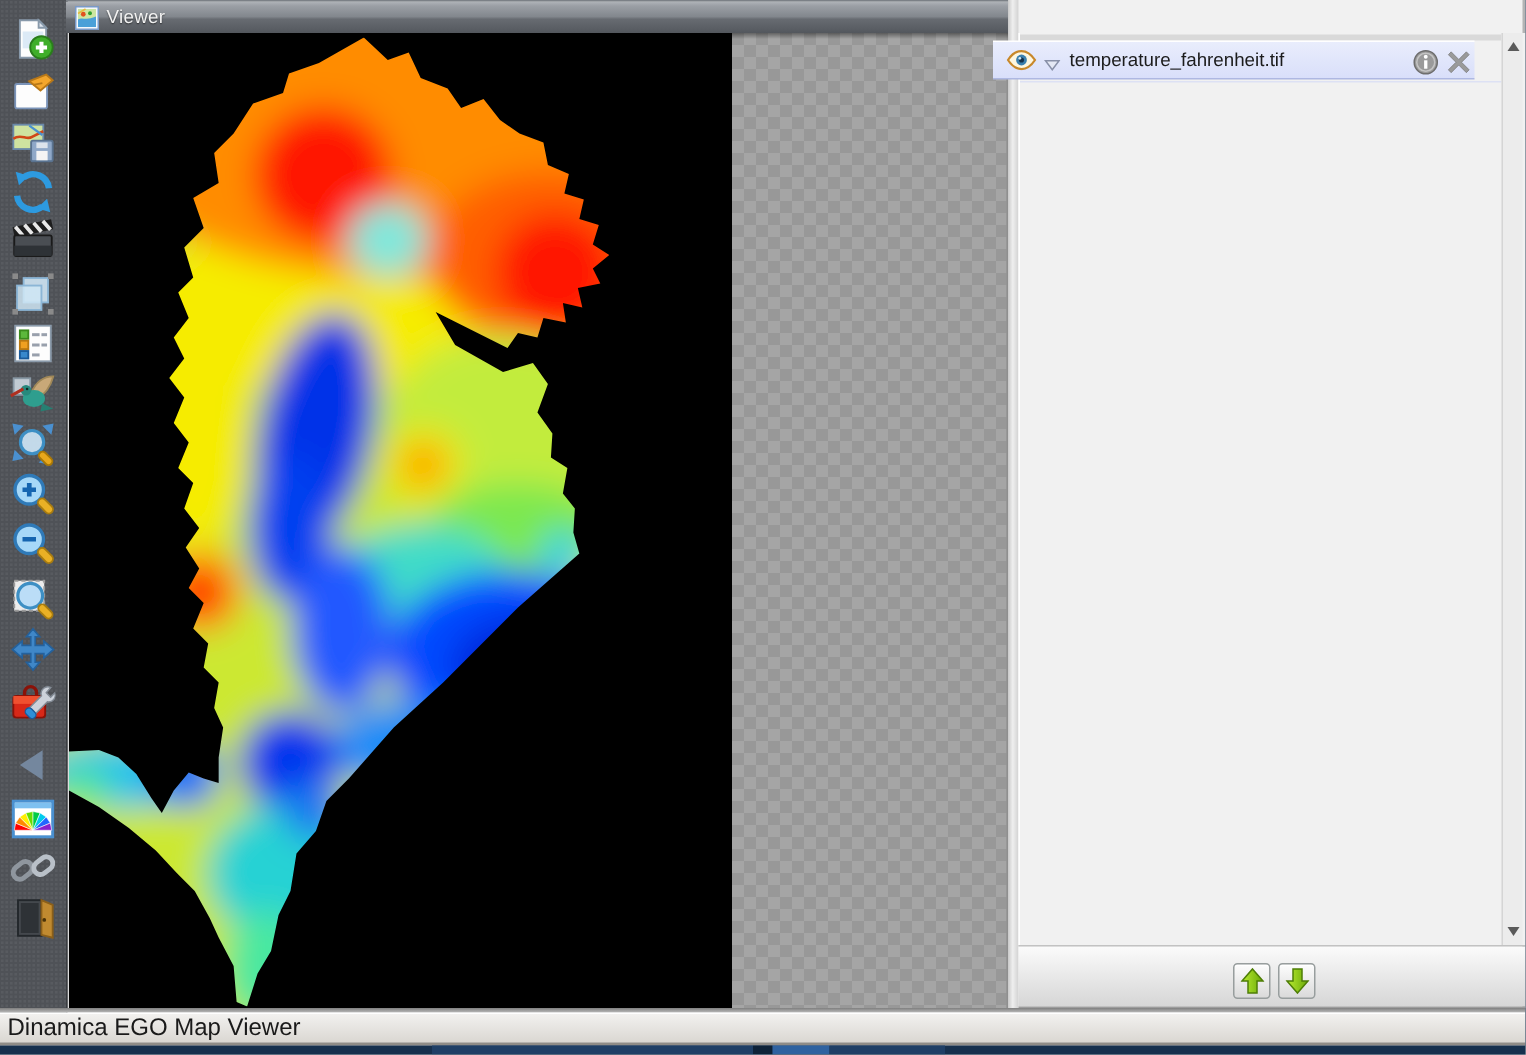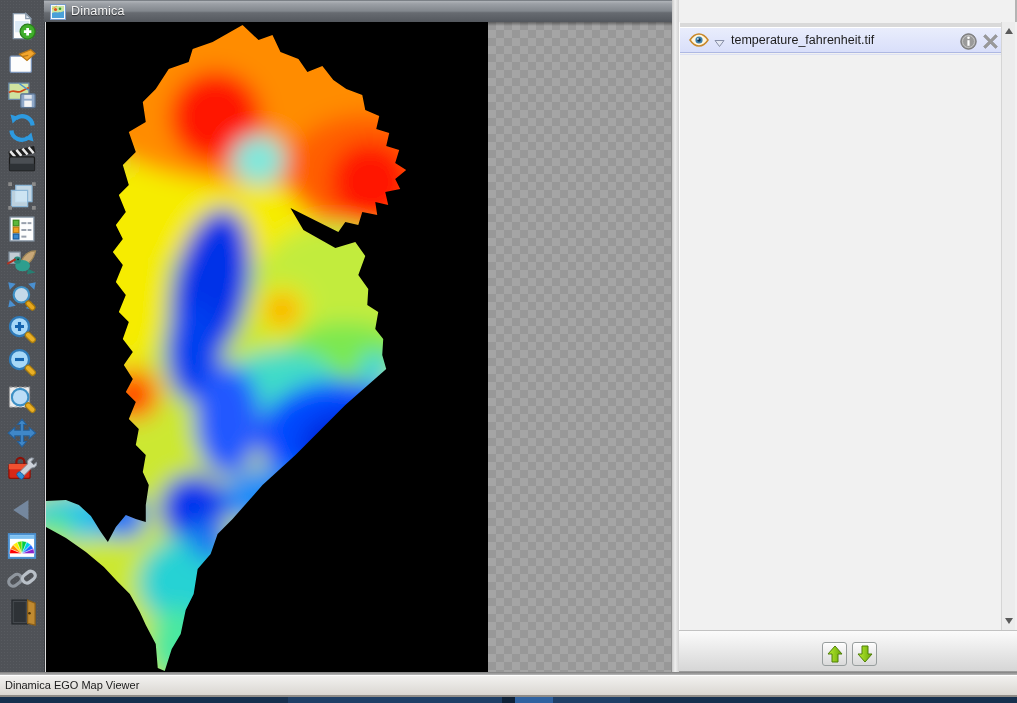--- a/index.html
+++ b/index.html
@@ -31,41 +31,41 @@
   .topshadow{left:46px;top:22px;width:626px;height:4px;
     background:linear-gradient(rgba(0,0,0,.4),rgba(0,0,0,0));pointer-events:none;}
   .splitter{left:672px;top:0;width:7px;height:672px;background:linear-gradient(90deg,#c9c9c9,#efefef 45%,#d2d2d2);}
 
   
   .maps-panel{left:679px;top:0;width:338px;height:672px;background:#f1f1f1;
      border-right:2px solid #b4b4b4;box-sizing:border-box;}
   .maps-bar{left:679px;top:0;width:338px;}
   .maps-body{left:679px;top:22px;width:338px;height:608px;background:#f1f1f1;border-left:1px solid #ffffff;box-sizing:border-box;}
   .prerow{left:680px;top:23px;width:321px;height:4px;background:#d9d9d9;}
-  .layer-row{left:680px;top:27px;width:321px;height:26px;box-sizing:border-box;
+  .layer-row{left:662px;top:27px;width:321px;height:26px;box-sizing:border-box;
      background:linear-gradient(#e9edfc,#d9dffa);border-top:1px solid #ffffff;border-bottom:1px solid #aeb8e2;cursor:default;}
   .layer-name{position:absolute;left:51px;top:0;line-height:25px;font-size:12.5px;color:#1c1c1c;}
   .rowline{left:680px;top:54px;width:321px;height:1px;background:#dde1f4;}
   .iconbtn{position:absolute;border:0;background:transparent;padding:0;cursor:pointer;}
   .vsb{left:1001px;top:22px;width:14px;height:608px;background:#ececec;border-left:1px solid #d5d5d5;box-sizing:border-box;}
   .sb-up{position:absolute;left:3px;top:6px;width:0;height:0;border-left:4px solid transparent;
      border-right:4px solid transparent;border-bottom:6px solid #5a5a5a;}
   .sb-dn{position:absolute;left:3px;bottom:6px;width:0;height:0;border-left:4px solid transparent;
      border-right:4px solid transparent;border-top:6px solid #5a5a5a;}
   .maps-footer{left:679px;top:630px;width:338px;height:41px;border-top:1px solid #c2c2c2;box-sizing:border-box;
      background:linear-gradient(#fbfbfb,#d6d6d6);}
   .panel-bottom{left:679px;top:671px;width:338px;height:1px;background:#9c9c9c;}
   .green-btn{position:absolute;top:11px;width:25px;height:24px;border:1px solid #989e9e;border-radius:3px;
      background:linear-gradient(#fdfdfd,#dadada);box-shadow:inset 0 1px 0 #fff;display:flex;align-items:center;justify-content:center;cursor:pointer;padding:0;}
 
   
   .winline{left:0;top:672px;width:1017px;height:3px;background:linear-gradient(#7f7f7f,#b9b9b9);}
   .statusbar{left:0;top:675px;width:1017px;height:20px;background:linear-gradient(#f2f1ef,#dad7d2);
      border-top:1px solid #ffffff;box-sizing:border-box;}
-  .status-text{position:absolute;left:5px;top:0;line-height:19px;font-size:11px;color:#1a1a1a;}
+  .status-text{position:absolute;left:5px;top:0;line-height:19px;font-size:16px;color:#1a1a1a;}
   .graystrip{left:0;top:695px;width:1017px;height:2px;background:#8f8c87;}
   .taskbar{left:0;top:697px;width:1017px;height:6px;background:#16304e;}
   .tseg{position:absolute;top:0;height:6px;}
 </style>
 </head>
 <body>
 
 <div class="app">
 
   <div class="toolbar abs">
@@ -232,21 +232,21 @@
 
   <div class="titlebar abs mapview-bar">
     <svg class="abs" style="left:6px;top:3px" width="16" height="16" viewBox="0 0 16 16">
         <rect x=".5" y=".5" width="15" height="15" fill="#f4f8fc" stroke="#7a9ac8"></rect>
         <rect x="2" y="2" width="12" height="12" fill="#cde6a0"></rect>
         <path d="M2 9c3-2 5 1 12-2v7H2z" fill="#4aa0d8"></path>
         <circle cx="5.5" cy="5.5" r="1.6" fill="#e05020"></circle>
         <circle cx="10" cy="4.8" r="1.3" fill="#30a030"></circle>
         <path d="M2 5l5-3" stroke="#e8b840" stroke-width="1"></path>
       </svg>
-    <span class="tt" style="left:27px">Dinamica</span>
+    <span class="tt" style="left:27px">Viewer</span>
   </div>
 
   <div class="map-black abs">
     <svg width="442" height="650" viewBox="0 0 443 650" preserveAspectRatio="none">
       <defs>
         <filter id="blr" x="-25%" y="-25%" width="150%" height="150%">
             <feGaussianBlur stdDeviation="11"></feGaussianBlur>
           </filter>
         <clipPath id="rgn">
             <path d="M197,3 L213,18 L227,13 L235,30 L253,37 L262,50 L277,44 L288,58 L301,67 L317,73 L320,88 L334,94 L331,107 L344,111 L341,124 L354,128 L350,141 L361,148 L350,157 L355,167 L340,170 L343,183 L330,180 L332,193 L317,190 L313,203 L300,200 L293,210 L245,186 L258,208 L290,226 L310,220 L320,234 L313,253 L323,267 L322,283 L333,290 L330,307 L338,317 L337,333 L341,347 L300,383 L250,433 L217,463 L187,497 L172,512 L165,532 L152,547 L148,572 L140,588 L135,612 L126,627 L119,649 L112,646 L110,622 L100,603 L94,590 L84,572 L72,560 L58,545 L40,530 L20,516 L0,505 L0,479 L20,478 L33,483 L45,494 L55,510 L62,520 L70,505 L80,493 L90,497 L100,500 L100,483 L103,463 L97,450 L100,433 L90,423 L93,407 L83,397 L90,380 L80,370 L87,357 L78,343 L87,330 L77,317 L83,300 L73,290 L80,273 L70,260 L77,243 L67,230 L77,217 L70,203 L80,190 L73,173 L83,163 L77,143 L90,130 L83,110 L100,100 L97,80 L110,67 L123,47 L143,40 L147,27 L167,20 Z"></path>

